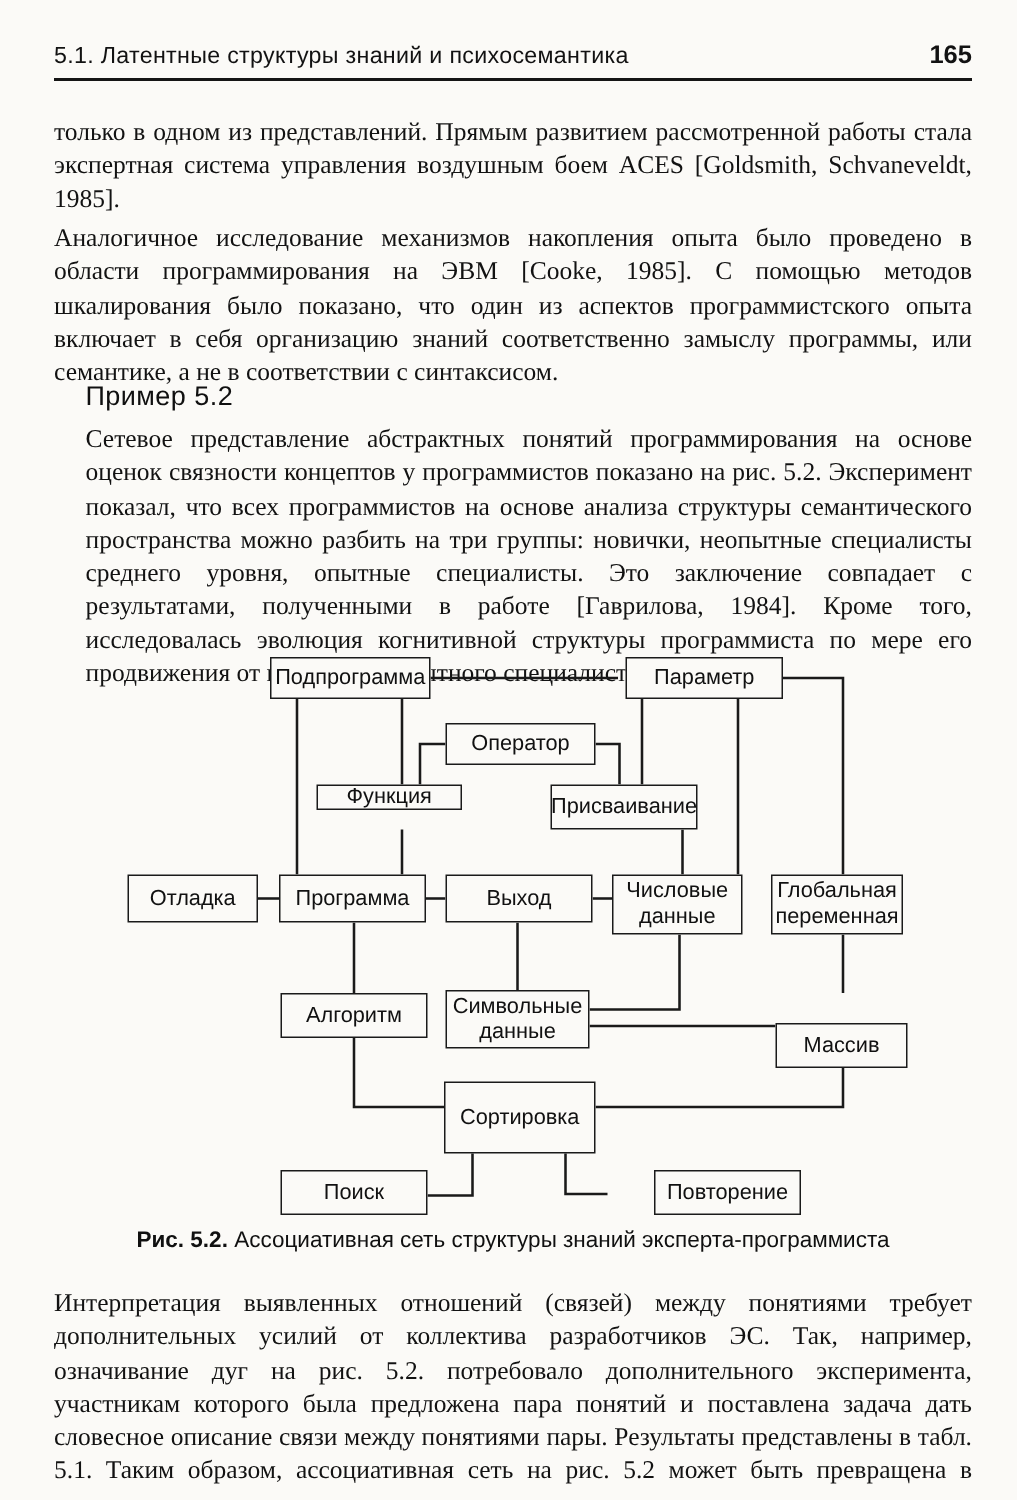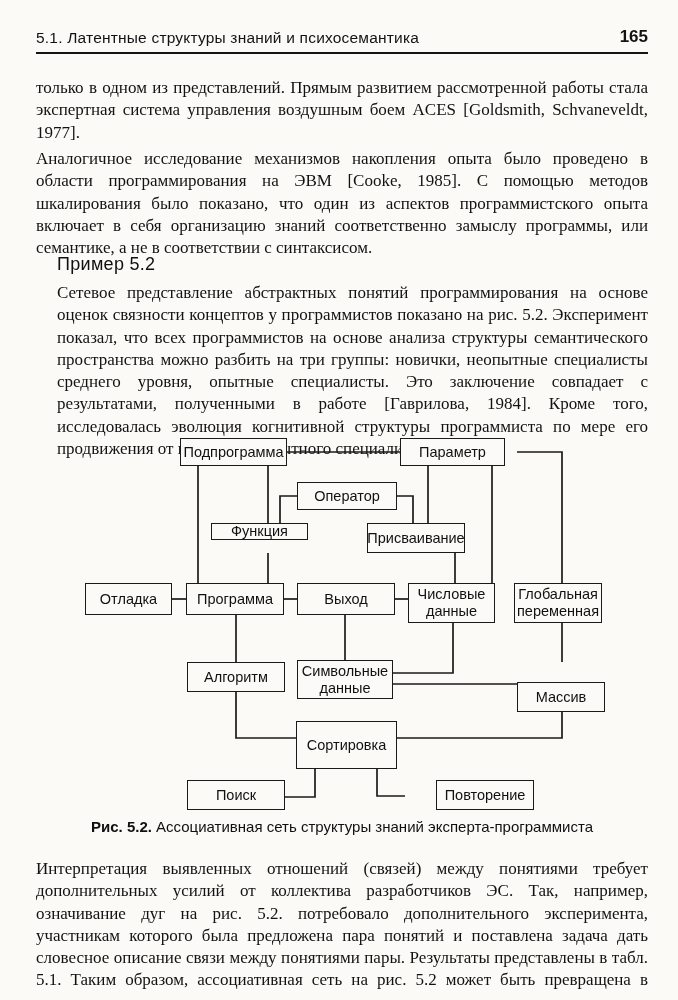--- a/index.html
+++ b/index.html
@@ -59,21 +59,21 @@
 </head>
 <body>
 
 <div class="page">
 
   <div class="runhead">
     <span class="sec">5.1. Латентные структуры знаний и психосемантика</span>
     <span class="pageno">165</span>
   </div>
 
-  <div class="para" style="top:77px;">только в одном из представлений. Прямым развитием рассмотренной работы стала экспертная система управления воздушным боем ACES [Goldsmith, Schvaneveldt, 1977].</div>
+  <div class="para" style="top:77px;">только в одном из представлений. Прямым развитием рассмотренной работы стала экспертная система управления воздушным боем ACES [Goldsmith, Schvaneveldt, 1985].</div>
   <div class="para" style="top:148px;">Аналогичное исследование механизмов накопления опыта было проведено в области программирования на ЭВМ [Cooke, 1985]. С помощью методов шкалирования было показано, что один из аспектов программистского опыта включает в себя организацию знаний соответственно замыслу программы, или семантике, а не в соответствии с синтаксисом.</div>
 
   <div class="example-head" style="top:254px;">Пример 5.2</div>
   <div class="para indented" style="top:282px;">Сетевое представление абстрактных понятий программирования на основе оценок связности концептов у программистов показано на рис. 5.2. Эксперимент показал, что всех программистов на основе анализа структуры семантического пространства можно разбить на три группы: новички, неопытные специалисты среднего уровня, опытные специалисты. Это заключение совпадает с результатами, полученными в работе [Гаврилова, 1984]. Кроме того, исследовалась эволюция когнитивной структуры программиста по мере его продвижения от иовичка до опытного специалиста.</div>
 
   <div class="diagram">
 
     <svg width="678" height="385" viewBox="0 0 678 385">
       <g fill="none" stroke="#1a1a1a" stroke-width="1.7">
         <path d="M287 22 L412 22"></path>
@@ -95,21 +95,21 @@
         <path d="M393 254 L517 254"></path>
         <path d="M562 193 L562 232"></path>
         <path d="M562 262 L562 308 L397 308"></path>
         <path d="M236 262 L236 308 L296 308"></path>
         <path d="M315 322 L315 367 L285 367"></path>
         <path d="M377 322 L377 366 L405 366"></path>
       </g>
     </svg>
 
     <div class="node" style="left:180px;top:8px;width:107px;height:28px;">Подпрограмма</div>
-    <div class="node" style="left:400px;top:8px;width:105px;height:28px;">Параметр</div>
+    <div class="node" style="left:417px;top:8px;width:105px;height:28px;">Параметр</div>
     <div class="node" style="left:297px;top:52px;width:100px;height:28px;">Оператор</div>
     <div class="node" style="left:211px;top:93px;width:97px;height:17px;">Функция</div>
     <div class="node" style="left:367px;top:93px;width:98px;height:30px;">Присваивание</div>
     <div class="node" style="left:85px;top:153px;width:87px;height:32px;">Отладка</div>
     <div class="node" style="left:186px;top:153px;width:98px;height:32px;">Программа</div>
     <div class="node" style="left:297px;top:153px;width:98px;height:32px;">Выход</div>
     <div class="node" style="left:408px;top:153px;width:87px;height:40px;">Числовые данные</div>
     <div class="node" style="left:514px;top:153px;width:88px;height:40px;">Глобальная переменная</div>
     <div class="node" style="left:187px;top:232px;width:98px;height:30px;">Алгоритм</div>
     <div class="node" style="left:297px;top:230px;width:96px;height:39px;">Символьные данные</div>

